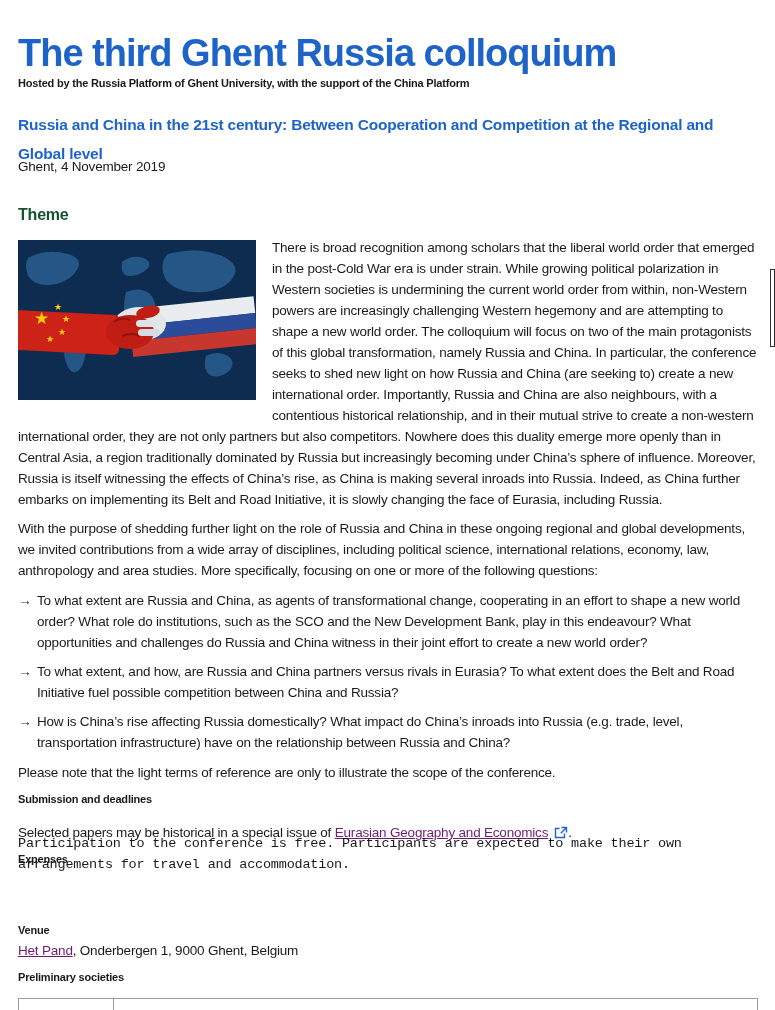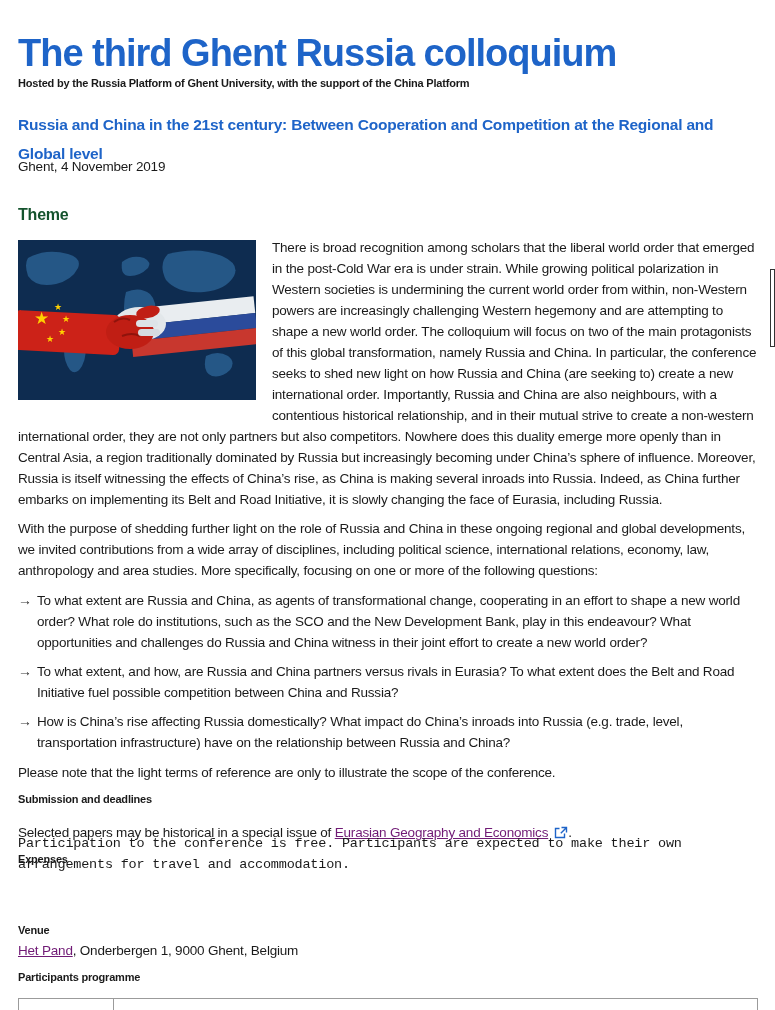--- a/index.html
+++ b/index.html
@@ -131,21 +131,21 @@
   <h3 class="abs section-heading" style="top:853px;">Expenses</h3>
 
   <div class="abs body-text" style="top:833px;font-family:Liberation Mono, monospace;">Participation to the conference is free. Participants are expected to make their own arrangements for travel and accommodation.</div>
 
   <h3 class="abs section-heading" style="top:912px;margin-top:12px;">Venue</h3>
 
   <div class="abs body-text" style="top:940px;">
     <a class="link">Het Pand</a><span>, Onderbergen 1, 9000 Ghent, Belgium</span>
   </div>
 
-  <h3 class="abs section-heading" style="top:971px;">Participants programme</h3>
+  <h3 class="abs section-heading" style="top:971px;">Preliminary societies</h3>
 
   <div class="programme-table">
     <div class="pt-col1"></div>
     <div class="pt-col2"></div>
   </div>
 
   <div class="scrollbar-thumb"></div>
 
 </div>
 

